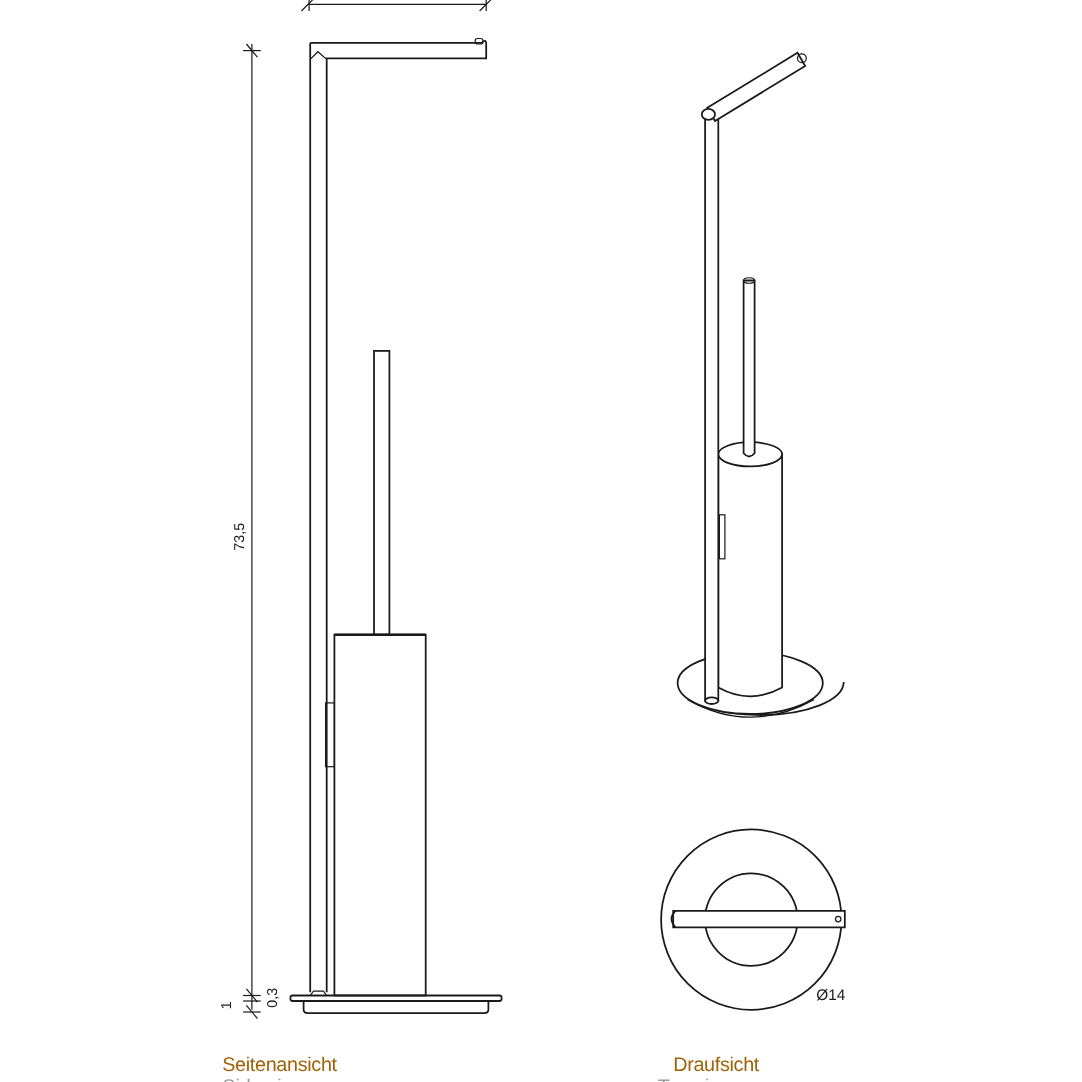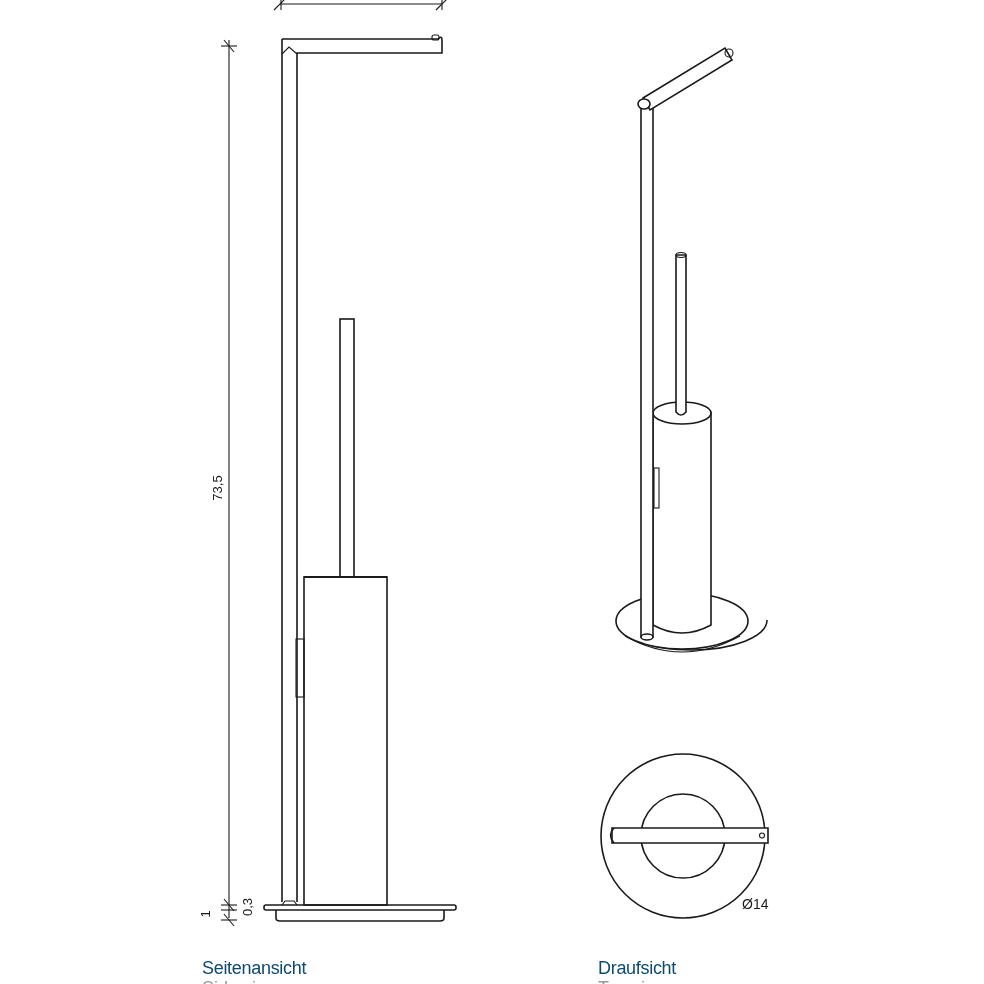--- a/index.html
+++ b/index.html
@@ -3,21 +3,21 @@
   <meta charset="utf-8">
   <style>
     html, body { margin: 0; padding: 0; background: #ffffff; }
     body { width: 984px; height: 984px; position: relative; overflow: hidden;
            font-family: "Liberation Sans", sans-serif; color: #1a1a1a; }
     svg.drawing { position: absolute; left: 0; top: 0; }
     .stroke { fill: none; stroke: #1a1a1a; stroke-width: 1.6; }
     .thin { fill: none; stroke: #1a1a1a; stroke-width: 1.1; }
     .fillw { fill: #ffffff; stroke: #1a1a1a; stroke-width: 1.6; }
     .dimtext { font-family: "Liberation Sans", sans-serif; font-size: 13px; fill: #1a1a1a; }
-    .label { position: absolute; font-size: 18px; color: #0c4a6e; letter-spacing: -0.3px; }
+    .label { position: absolute; font-size: 18px; color: #a16207; letter-spacing: -0.3px; }
     .sublabel { position: absolute; font-size: 18px; color: #9a9a9a; }
   </style>
 </head>
 <body>
 
 <svg class="drawing" width="984" height="984" viewBox="0 0 984 984" xmlns="http://www.w3.org/2000/svg">
 
   <g>
 
     <g>
@@ -104,14 +104,14 @@
       <path class="fillw" d="M612,828 L768,828 L768,843 L612,843 Z"></path>
       <path class="stroke" d="M614,828 Q607,835 614,843"></path>
       <circle class="thin" cx="762" cy="835.5" r="2.5"></circle>
     </g>
     <text class="dimtext" x="742" y="909" style="font-size:14px">Ø14</text>
   </g>
 </svg>
 
 <div class="label" style="left:202px; top:958px;">Seitenansicht</div>
 <div class="sublabel" style="left:202px; top:978px;">Side view</div>
-<div class="label" style="left:598px; top:958px;text-align:right;">Draufsicht</div>
+<div class="label" style="left:612px; top:958px;text-align:right;">Draufsicht</div>
 <div class="sublabel" style="left:598px; top:978px;">Top view</div>
 
 </body></html>

